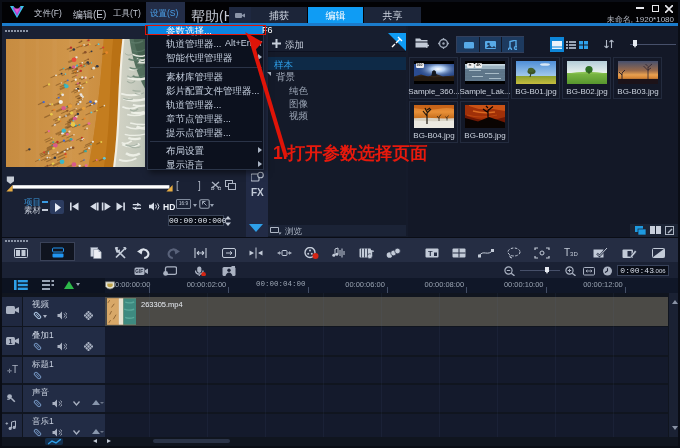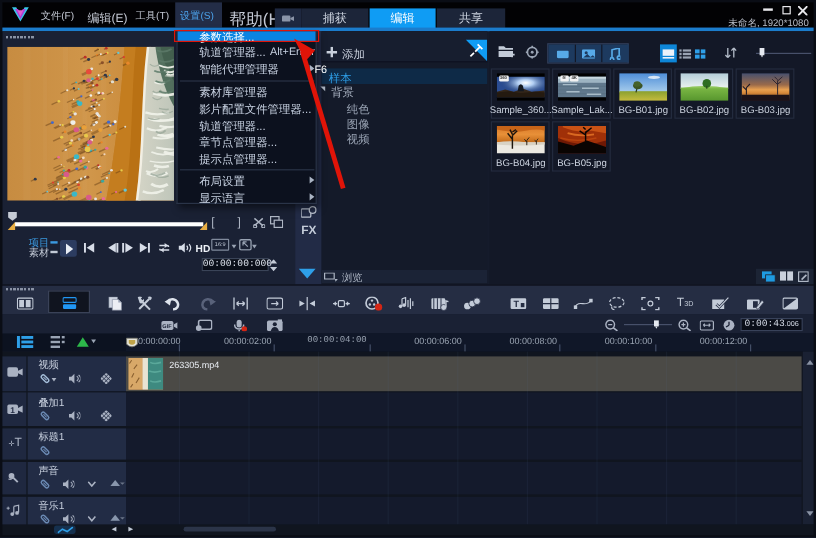--- a/index.html
+++ b/index.html
@@ -1054,21 +1054,21 @@
   <div class="abs" style="left:45px;top:438px;width:18px;height:6.5px;background:#15304e;border-radius:2px;"></div>
   <svg class="abs" style="left:48px;top:438.5px;" width="13" height="6" viewBox="0 0 13 6">
     <path d="M0 5 L4 2 L8 4 L13 0" stroke="#2e9fe8" stroke-width="1.4" fill="none"></path>
   </svg>
   <div class="abs" style="left:93px;top:439px;width:0;height:0;border-top:2.5px solid transparent;border-bottom:2.5px solid transparent;border-right:4px solid #c0c8d4;"></div>
   <div class="abs" style="left:107px;top:439px;width:0;height:0;border-top:2.5px solid transparent;border-bottom:2.5px solid transparent;border-left:4px solid #c0c8d4;"></div>
 
   <div class="abs" style="left:147px;top:25.5px;width:117px;height:144px;background:#0c111e;border:1px solid #2a3448;border-top:none;box-shadow:2px 3px 6px rgba(0,0,0,0.5);"></div>
     <div class="abs" style="left:148px;top:25.5px;width:115px;height:9.5px;background:#0a84e2;"></div>
     <div class="abs" style="left:166px;top:24.8px;font-size:9.5px;color:#fff;white-space:nowrap;">参数选择...</div>
-    <div class="abs" style="left:262px;top:24.8px;font-size:9px;color:#fff;white-space:nowrap;margin-top:28px;">F6</div>
+    <div class="abs" style="left:262px;top:24.8px;font-size:9px;color:#fff;white-space:nowrap;">F6</div>
     <div class="abs" style="left:166px;top:38.0px;font-size:9.5px;color:#c8d2e2;white-space:nowrap;">轨道管理器...</div>
     <div class="abs" style="left:225px;top:38.0px;font-size:9px;color:#c8d2e2;white-space:nowrap;">Alt+Enter</div>
     <div class="abs" style="left:166px;top:52.3px;font-size:9.5px;color:#c8d2e2;white-space:nowrap;">智能代理管理器</div>
     <div class="abs" style="left:258px;top:54.3px;width:0;height:0;border-top:3px solid transparent;border-bottom:3px solid transparent;border-left:4px solid #aab4c4;"></div>
     <div class="abs" style="left:166px;top:70.5px;font-size:9.5px;color:#c8d2e2;white-space:nowrap;">素材库管理器</div>
     <div class="abs" style="left:166px;top:84.7px;font-size:9.5px;color:#c8d2e2;white-space:nowrap;">影片配置文件管理器...</div>
     <div class="abs" style="left:166px;top:98.9px;font-size:9.5px;color:#c8d2e2;white-space:nowrap;">轨道管理器...</div>
     <div class="abs" style="left:166px;top:113.1px;font-size:9.5px;color:#c8d2e2;white-space:nowrap;">章节点管理器...</div>
     <div class="abs" style="left:166px;top:127.3px;font-size:9.5px;color:#c8d2e2;white-space:nowrap;">提示点管理器...</div>
     <div class="abs" style="left:166px;top:144.9px;font-size:9.5px;color:#c8d2e2;white-space:nowrap;">布局设置</div>
@@ -1076,14 +1076,15 @@
     <div class="abs" style="left:166px;top:159.1px;font-size:9.5px;color:#c8d2e2;white-space:nowrap;">显示语言</div>
     <div class="abs" style="left:258px;top:161.1px;width:0;height:0;border-top:3px solid transparent;border-bottom:3px solid transparent;border-left:4px solid #aab4c4;"></div>
     <div class="abs" style="left:150px;top:66.5px;width:112px;height:1px;background:#2a3347;"></div>
     <div class="abs" style="left:150px;top:141.3px;width:112px;height:1px;background:#2a3347;"></div>
     <div class="abs" style="left:144.5px;top:24.5px;width:121px;height:10.5px;border:1.8px solid #e01408;"></div>
 
   <svg class="abs" style="left:240px;top:30px;" width="60" height="135" viewBox="0 0 60 135">
     <path d="M46 127 L12 13" stroke="#e01408" stroke-width="4"></path>
     <path d="M14.5 21 L5 2 L22.5 12 Z" fill="#e01408"></path>
   </svg>
+  <div class="abs" style="left:273px;top:141px;font-size:17.5px;font-weight:bold;color:#e8190c;">1.打开参数选择页面</div>
 
 </div>
 
 </body></html>

